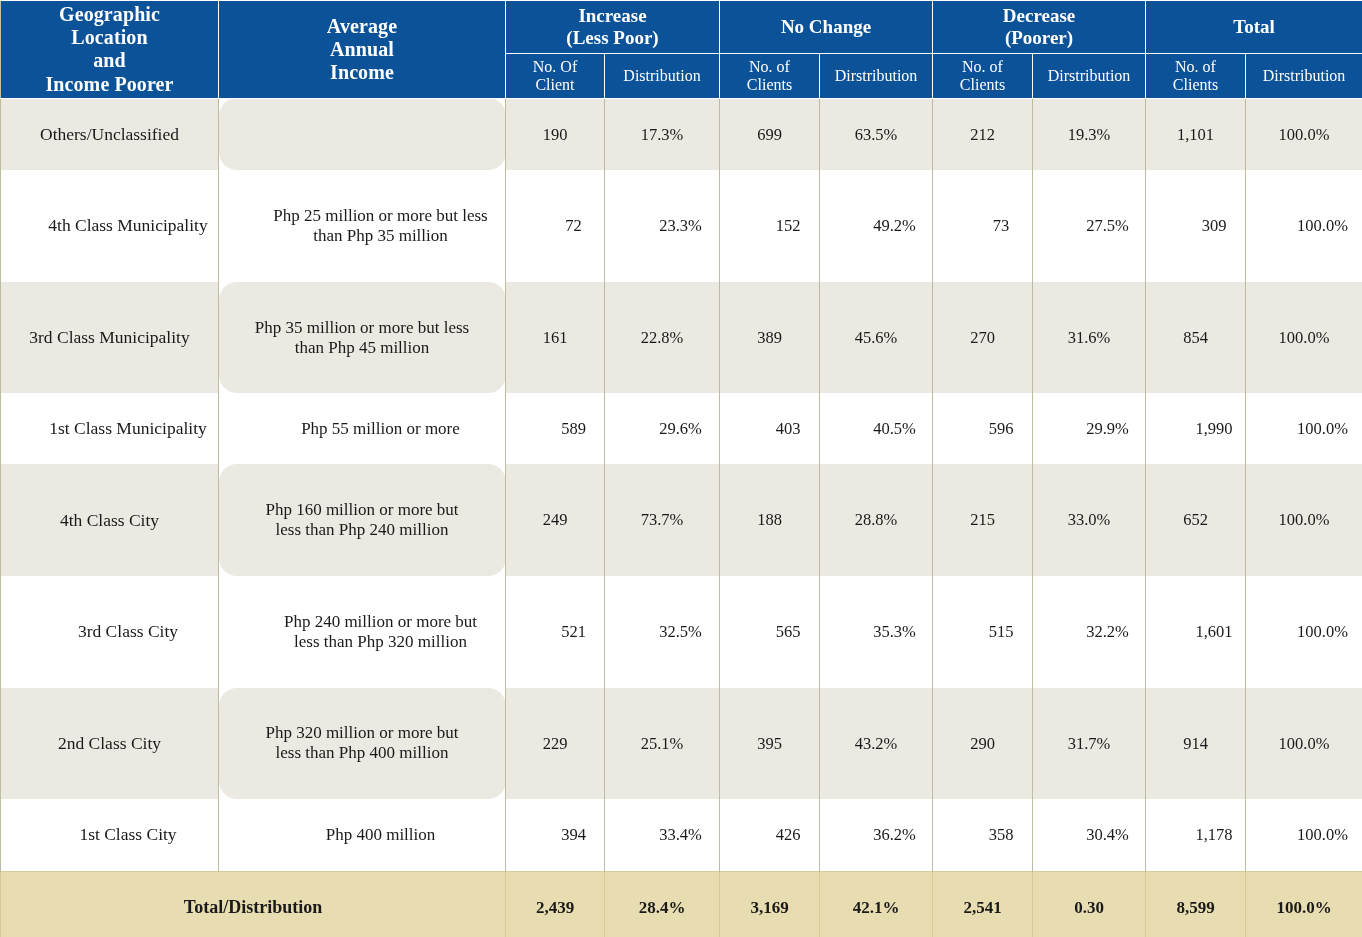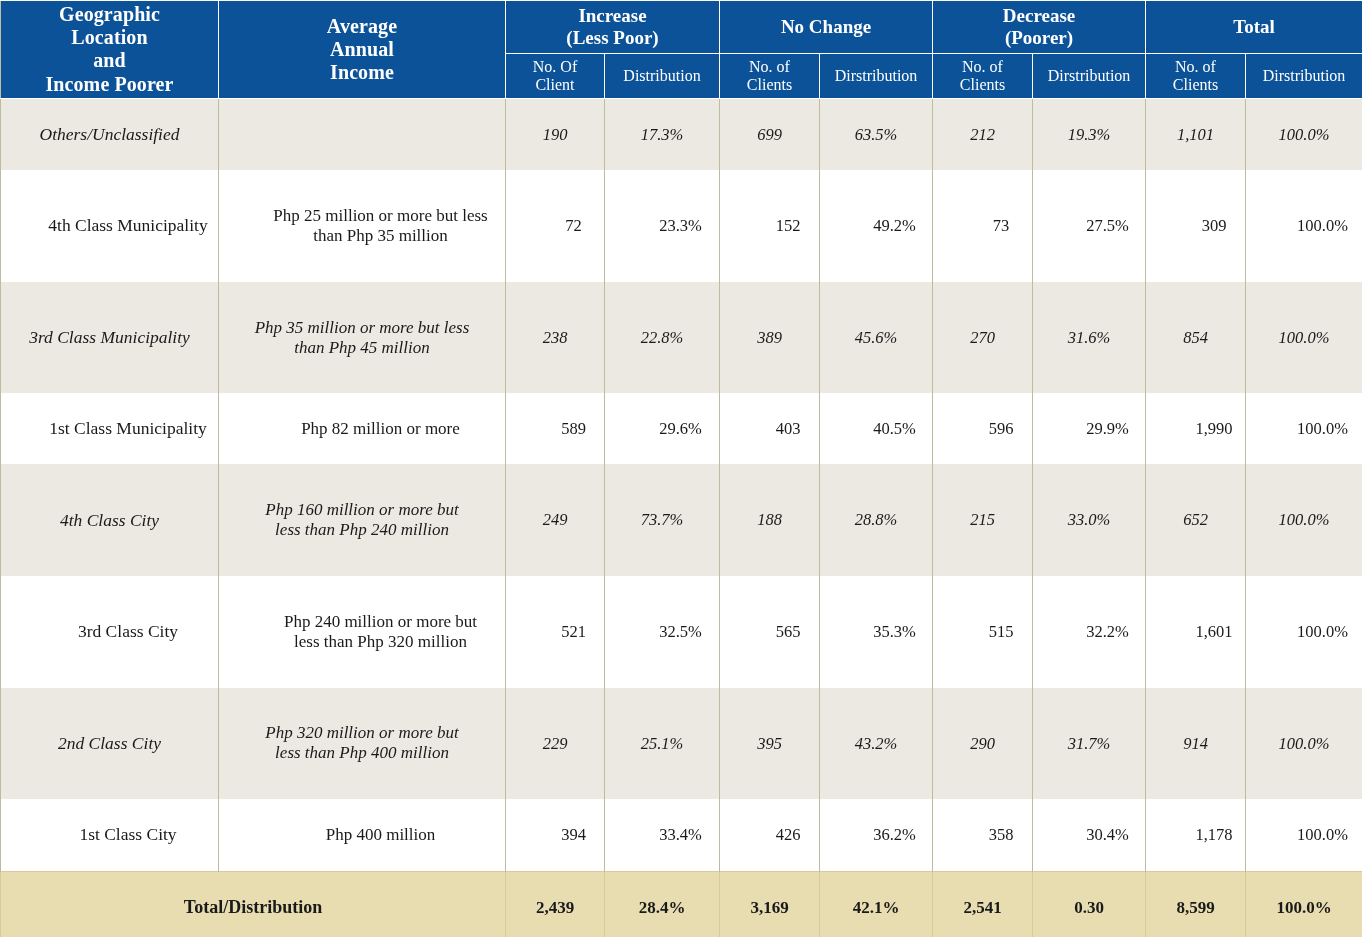--- a/index.html
+++ b/index.html
@@ -57,31 +57,32 @@
 
   
   tbody td {
     border-left: 1px solid #bfbb9e;
     border-right: 1px solid #bfbb9e;
     vertical-align: middle;
     padding: 6px 8px;
     font-size: 17px;
     line-height: 1.2;
   }
-  tbody tr.odd  td { background: #ebe9e2; font-style: italic; }
+  tbody tr.odd  td { background: #ebe9e2; }
   tbody tr.even td { background: #ffffff; padding-left: 45px; }
 
   td.loc {
     text-align: center;
     font-size: 17.5px;
   }
   td.income {
     text-align: center;
     font-size: 17px;
     line-height: 1.18;
+    border-radius: 18px;
   }
   td.num {
     text-align: center;
     font-size: 16.5px;
   }
 
   
   tr.total td {
     background: #e8ddb0;
     font-weight: bold;
@@ -206,34 +207,34 @@
       <td class="num">309</td>
       <td class="num">100.0%</td>
     </tr>
 
     <tr class="odd">
       <td class="loc">3rd Class Municipality</td>
       <td class="income">
         <span>Php 35 million or more but less</span><br>
         <span>than Php 45 million</span>
       </td>
-      <td class="num">238</td>
+      <td class="num">161</td>
       <td class="num">22.8%</td>
       <td class="num">389</td>
       <td class="num">45.6%</td>
       <td class="num">270</td>
       <td class="num">31.6%</td>
       <td class="num">854</td>
       <td class="num">100.0%</td>
     </tr>
 
     <tr class="even">
       <td class="loc">1st Class Municipality</td>
       <td class="income">
-        <span>Php 82 million or more</span>
+        <span>Php 55 million or more</span>
       </td>
       <td class="num">589</td>
       <td class="num">29.6%</td>
       <td class="num">403</td>
       <td class="num">40.5%</td>
       <td class="num">596</td>
       <td class="num">29.9%</td>
       <td class="num">1,990</td>
       <td class="num">100.0%</td>
     </tr>

